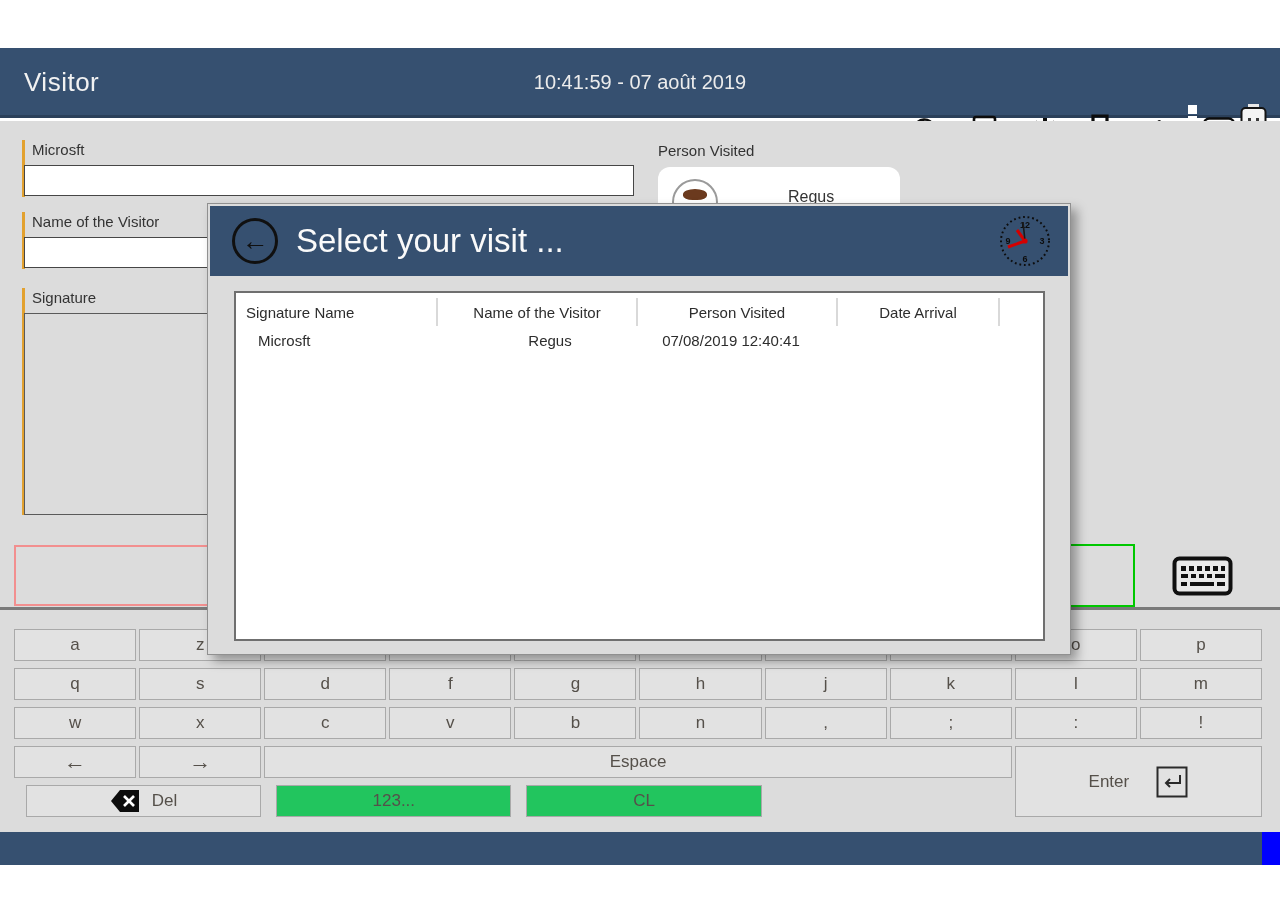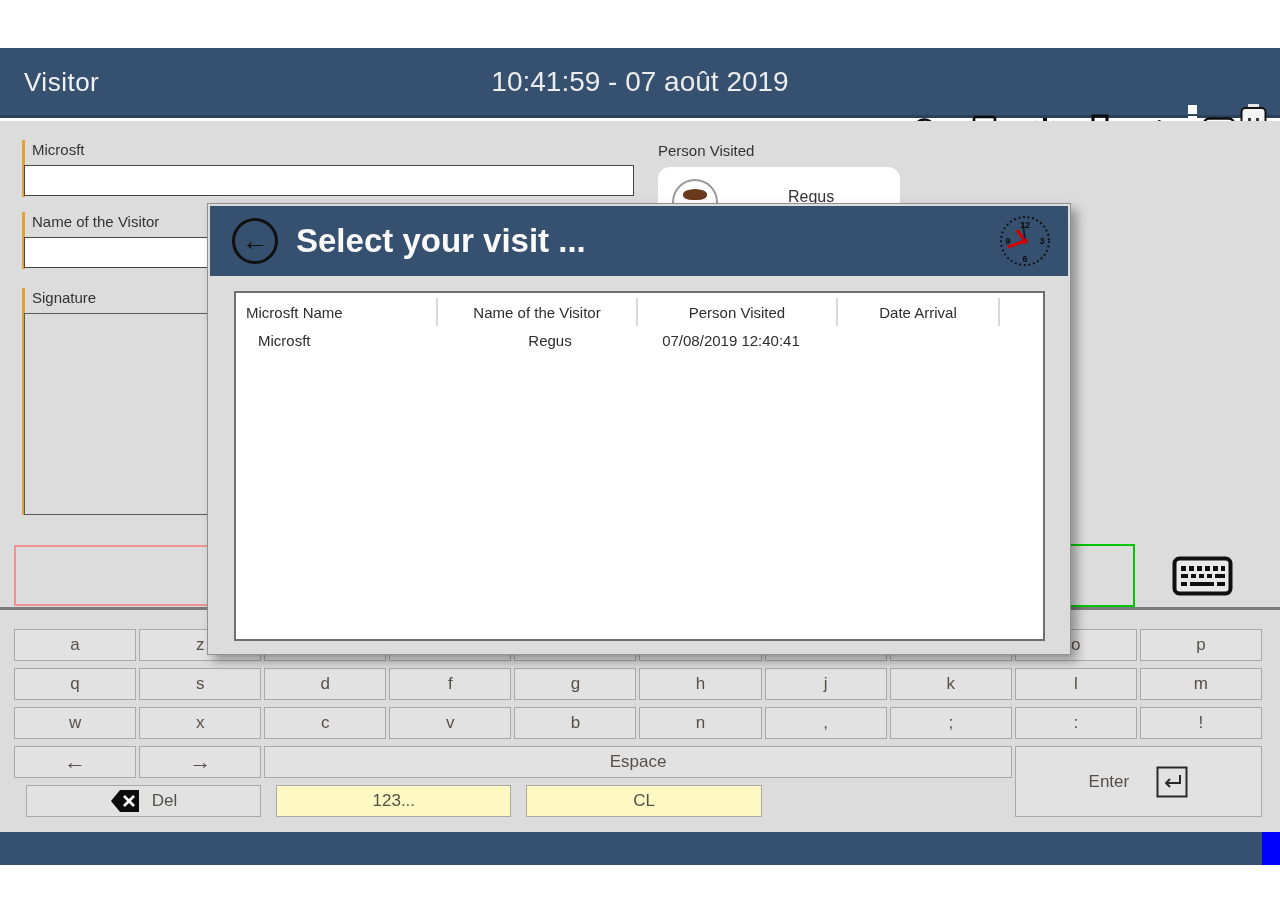--- a/index.html
+++ b/index.html
@@ -5,21 +5,21 @@
   * { margin:0; padding:0; box-sizing:border-box; }
   body { background:#fff; font-family:"Liberation Sans", sans-serif; }
   .screen { position:relative; width:1280px; height:900px; background:#ffffff; overflow:hidden; }
 
   
   .app-header { position:absolute; left:0; top:48px; width:1280px; height:70px;
     background:#365070; border-bottom:3px solid #2b405a; color:#0c0c0c; }
   .app-title { position:absolute; left:24px; top:50%; transform:translateY(-50%);
     font-size:26px; font-weight:300; color:#f2f2f2; letter-spacing:.5px; }
   .app-datetime { position:absolute; left:50%; top:50%; transform:translate(-50%,-50%);
-    font-size:28px; font-weight:300; color:#ececec; white-space:nowrap; }
+    font-size:20px; font-weight:300; color:#ececec; white-space:nowrap; }
   .hicon { position:absolute; }
   .info-glyph { font-family:"Liberation Serif", serif; font-weight:bold; font-size:30px; color:#0c0c0c; line-height:38px; }
   .status-stack { position:absolute; left:1188px; top:57px; display:flex; flex-direction:column; gap:2px; }
   .status-sq { width:9px; height:9px; background:#ffffff; }
   .status-sq.on { background:#00a651; }
 
   
   .main-bg { position:absolute; left:0; top:121px; width:1280px; height:711px; background:#dcdcdc; }
 
   
@@ -43,40 +43,40 @@
     background:transparent; border:2px solid #00c800; }
   .kbd-toggle { position:absolute; left:1172px; top:556px; width:61px; height:40px; background:transparent; border:none; }
 
   .separator { position:absolute; left:0; top:607px; width:1280px; height:3px; background:#7a7a7a; }
 
   
   .keyboard { position:absolute; left:14px; top:629px; width:1248px;
     display:grid; grid-template-columns:repeat(10,1fr); grid-auto-rows:32px; gap:7px 3px; }
   .key { background:#e2e2e2; border:1px solid #a9a9a9; color:#55504a; font-size:17px;
     display:flex; align-items:center; justify-content:center; font-family:inherit; cursor:pointer; }
-  .key-alt { background:#fef9c3; }
+  .key-alt { background:#22c55e; }
   .span2 { grid-column:span 2;margin-left:12px; }
   .span6 { grid-column:span 6; }
   .enter-key { grid-column:span 2; grid-row:span 2; gap:27px; }
   .arrow-key { font-size:22px; font-weight:300; }
   .del-key { gap:12px; }
 
   
   .footer-bar { position:absolute; left:0; top:832px; width:1280px; height:33px; background:#365070; }
   .footer-square { position:absolute; right:0; top:0; width:18px; height:33px; background:#0000ff; }
 
   
   .modal { position:absolute; left:207px; top:203px; width:864px; height:452px;
     background:#dcdcdc; border:1px solid #909090; box-shadow:6px 6px 10px rgba(0,0,0,.35); z-index:10; }
   .modal-header { position:absolute; left:2px; top:2px; width:858px; height:70px;
     background:#365070; display:flex; align-items:center; }
   .back-btn { width:46px; height:46px; border-radius:50%; border:3px solid #101010;
     background:transparent; color:#101010; font-size:27px; line-height:40px;
     margin-left:22px; display:flex; align-items:center; justify-content:center; cursor:pointer; }
-  .modal-title { font-size:33px; font-weight:700; color:#fafafa; margin-left:18px; }
+  .modal-title { font-size:33px; font-weight:400; color:#fafafa; margin-left:18px; }
   .modal-clock { margin-left:auto; margin-right:16px; }
 
   .visit-list { position:absolute; left:26px; top:87px; width:811px; height:350px;
     background:#ffffff; border:2px solid #6f6f6f; overflow:hidden; }
   .lrow { display:flex; font-size:15px; color:#2d2d2d; }
   .lrow.lhead { margin-top:5px; height:28px; }
   .lrow.ldata { height:28px;margin-left:12px; }
   .lcell { display:flex; align-items:center; justify-content:center; }
   .lhead .lcell { border-right:2px solid #d9d9d9; }
   .c1 { width:202px; justify-content:flex-start; padding-left:10px; }
@@ -284,21 +284,21 @@
         </g>
         <line x1="27" y1="27" x2="19" y2="16" stroke="#d40000" stroke-width="3"></line>
         <line x1="27" y1="27" x2="10" y2="33" stroke="#d40000" stroke-width="3"></line>
         <line x1="27" y1="27" x2="25" y2="8" stroke="#1a1a1a" stroke-width="1.6"></line>
         <circle cx="27" cy="27" r="2.6" fill="#d40000"></circle>
       </svg>
     </div>
 
     <div class="visit-list">
       <div class="lrow lhead">
-        <div class="lcell c1">Microsft Name</div>
+        <div class="lcell c1">Signature Name</div>
         <div class="lcell c2">Name of the Visitor</div>
         <div class="lcell c3">Person Visited</div>
         <div class="lcell c4">Date Arrival</div>
       </div>
       <div class="lrow ldata">
         <div class="lcell c1">Microsft</div>
         <div class="lcell c3">Regus</div>
         <div class="lcell c4">07/08/2019 12:40:41</div>
       </div>
     </div>

